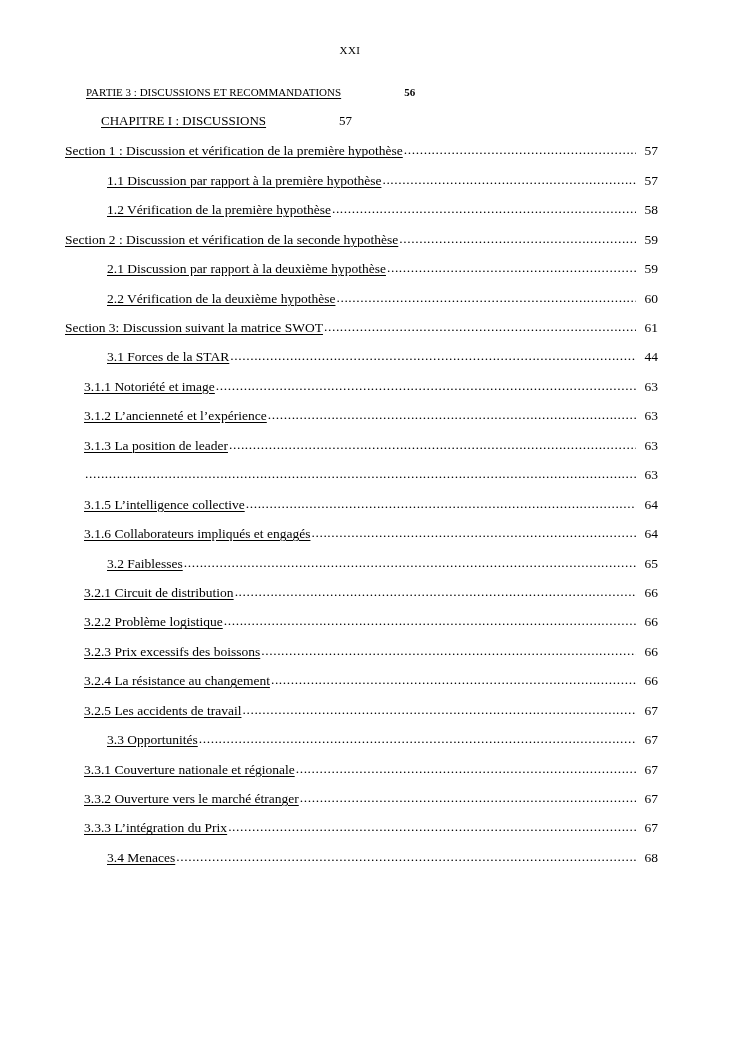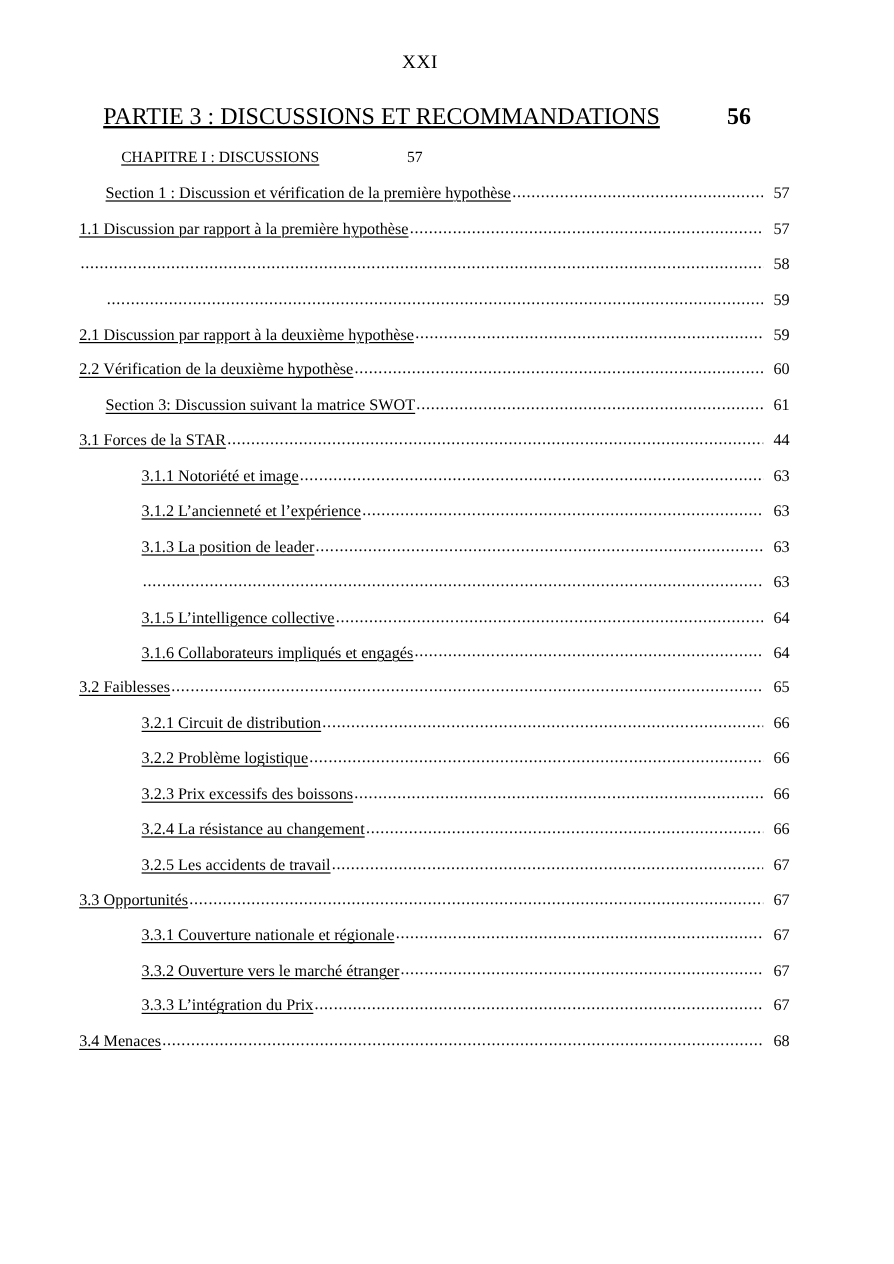--- a/index.html
+++ b/index.html
@@ -16,21 +16,21 @@
     font-family: "Liberation Serif", "DejaVu Serif", serif;
     color: #000000;
     overflow: hidden;
   }
   .page-number {
     position: absolute;
     top: 44px;
     left: 0;
     width: 700px;
     text-align: center;
-    font-size: 16px;
+    font-size: 11px;
     letter-spacing: 0.5px;
   }
   .toc {
     position: absolute;
     top: 86px;
     left: 0;
     width: 745px;
   }
   .toc-row {
     display: flex;
@@ -58,40 +58,40 @@
   .toc-row .pageno {
     white-space: nowrap;
     padding-left: 3px;
     text-align: right;
     min-width: 18px;
   }
 
   
   .lvl-part {
     padding-left: 86px;
-    font-size: 20px;
+    font-size: 11px;
     margin-bottom: 16px;
   }
   .lvl-part .label { text-decoration: underline; }
   .lvl-part .gap { display: inline-block; width: 56px; }
   .lvl-part .pageno { padding-left: 0; font-weight: bold; }
 
   .lvl-chap {
     padding-left: 101px;
     font-size: 13px;
     margin-bottom: 16px;
     gap: 21px;
   }
   .lvl-chap .label { text-decoration: underline; }
   .lvl-chap .gap { display: inline-block; width: 26px; }
   .lvl-chap .pageno { padding-left: 0; }
 
-  .lvl-section { padding-left: 88px; }
-  .lvl-sub { padding-left: 66px; }
-  .lvl-subsub { padding-left: 118px; }
+  .lvl-section { padding-left: 65px; }
+  .lvl-sub { padding-left: 107px; }
+  .lvl-subsub { padding-left: 84px; }
 </style>
 </head>
 <body>
 
 <div class="page">
 
   <div class="page-number">XXI</div>
 
   <div class="toc" id="toc-list">
       <div class="toc-row lvl-part">
@@ -108,24 +108,26 @@
         <span class="label">Section 1 : Discussion et vérification de la première hypothèse</span>
         <span class="dots">................................................................................................................................................................................................</span>
         <span class="pageno">57</span>
       </div>
       <div class="toc-row lvl-sub">
         <span class="label">1.1 Discussion par rapport à la première hypothèse</span>
         <span class="dots">................................................................................................................................................................................................</span>
         <span class="pageno">57</span>
       </div>
       <div class="toc-row lvl-sub">
+        <span class="label">1.2 Vérification de la première hypothèse</span>
         <span class="dots">................................................................................................................................................................................................</span>
         <span class="pageno">58</span>
       </div>
       <div class="toc-row lvl-section">
+        <span class="label">Section 2 : Discussion et vérification de la seconde hypothèse</span>
         <span class="dots">................................................................................................................................................................................................</span>
         <span class="pageno">59</span>
       </div>
       <div class="toc-row lvl-sub">
         <span class="label">2.1 Discussion par rapport à la deuxième hypothèse</span>
         <span class="dots">................................................................................................................................................................................................</span>
         <span class="pageno">59</span>
       </div>
       <div class="toc-row lvl-sub">
         <span class="label">2.2 Vérification de la deuxième hypothèse</span>

